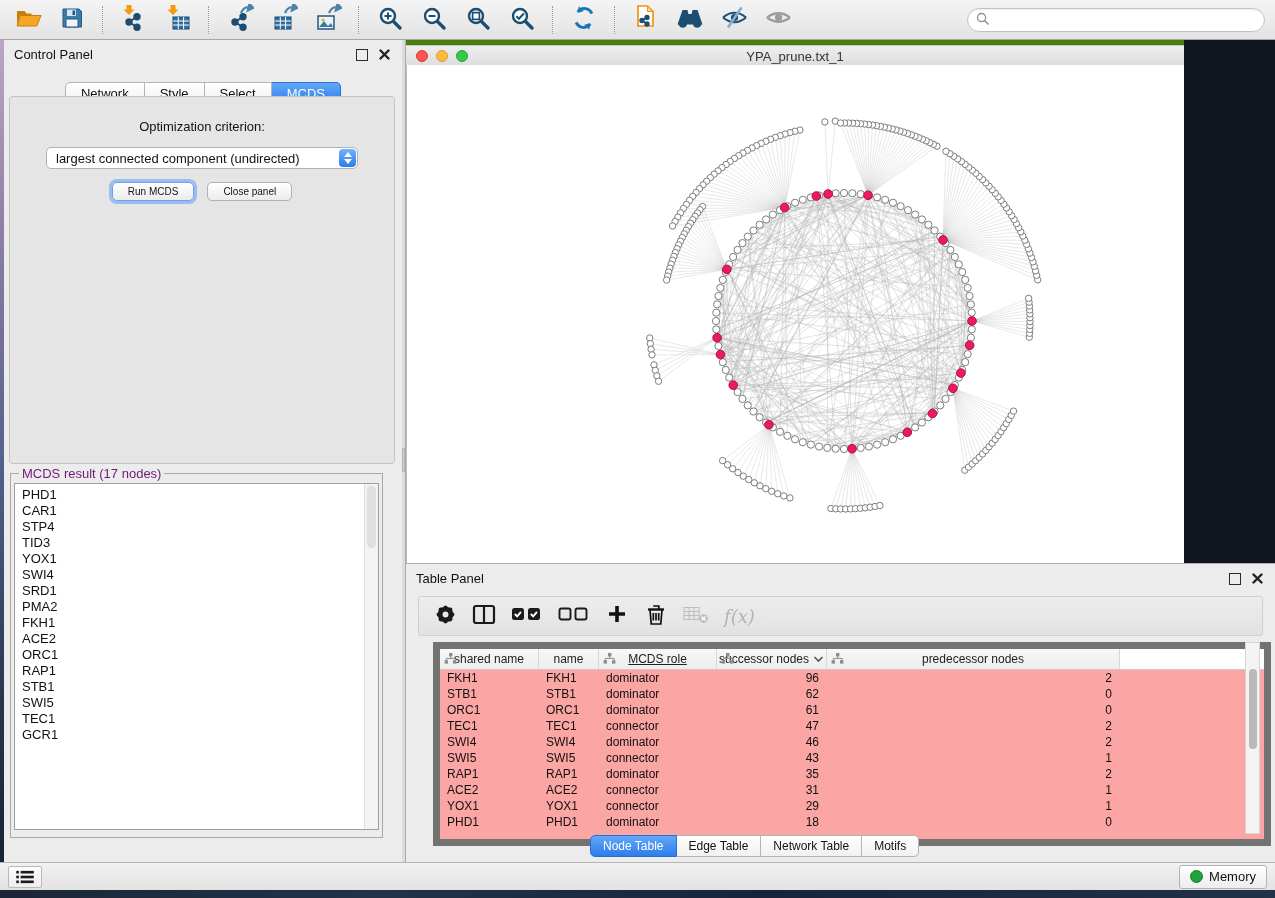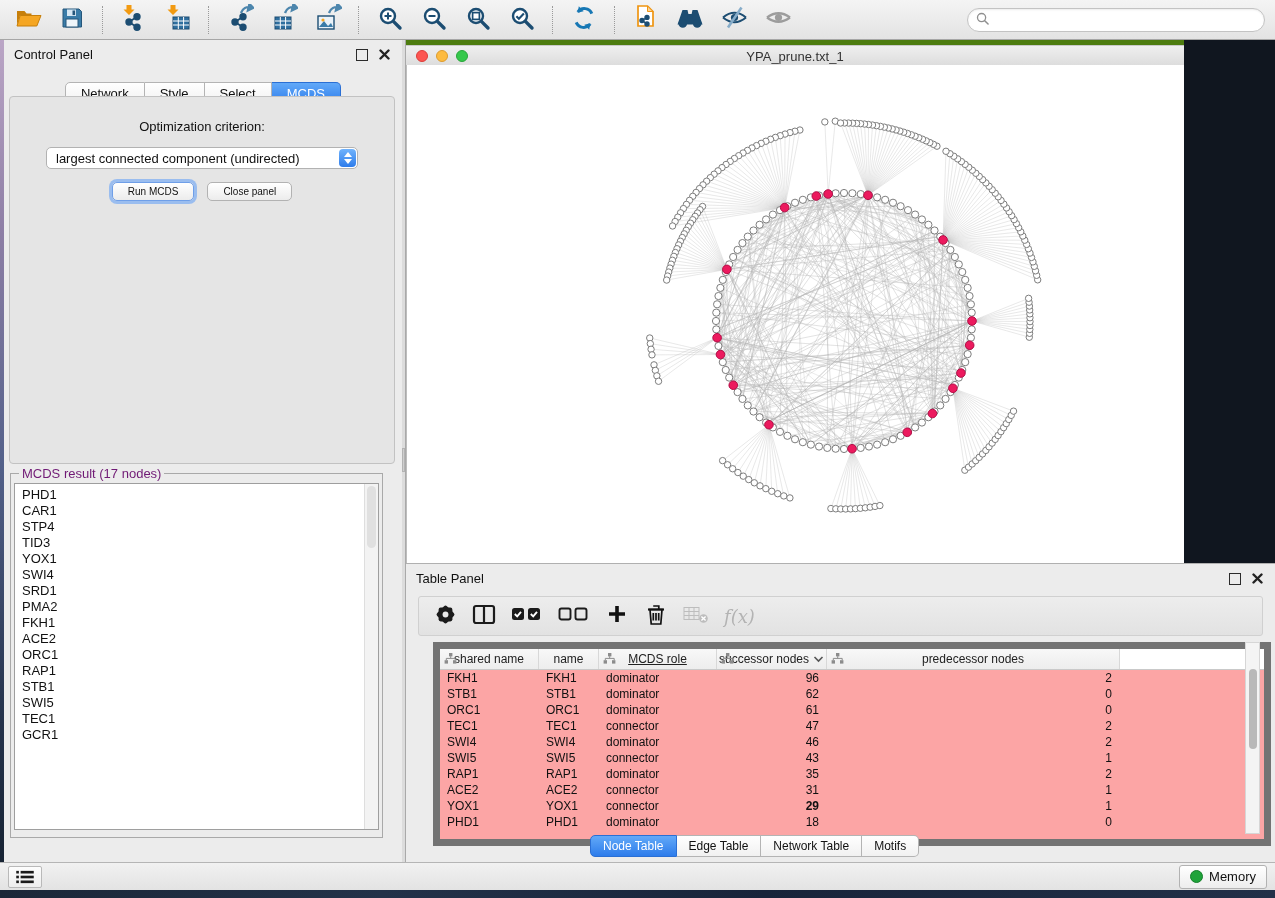--- a/index.html
+++ b/index.html
@@ -1359,21 +1359,21 @@
           <div class="td left" style="width: 99px;">ACE2</div>
           <div class="td left" style="width: 60px;">ACE2</div>
           <div class="td left" style="width: 118px;">connector</div>
           <div class="td right" style="width: 110px;">31</div>
           <div class="td right" style="width: 293px;">1</div>
         </div>
         <div class="tr">
           <div class="td left" style="width: 99px;">YOX1</div>
           <div class="td left" style="width: 60px;">YOX1</div>
           <div class="td left" style="width: 118px;">connector</div>
-          <div class="td right" style="width: 110px; font-weight: bold;">29</div>
+          <div class="td right" style="width: 110px;">29</div>
           <div class="td right" style="width: 293px;">1</div>
         </div>
         <div class="tr">
           <div class="td left" style="width: 99px;">PHD1</div>
           <div class="td left" style="width: 60px;">PHD1</div>
           <div class="td left" style="width: 118px;">dominator</div>
           <div class="td right" style="width: 110px;">18</div>
           <div class="td right" style="width: 293px;">0</div>
         </div>
       </div>

